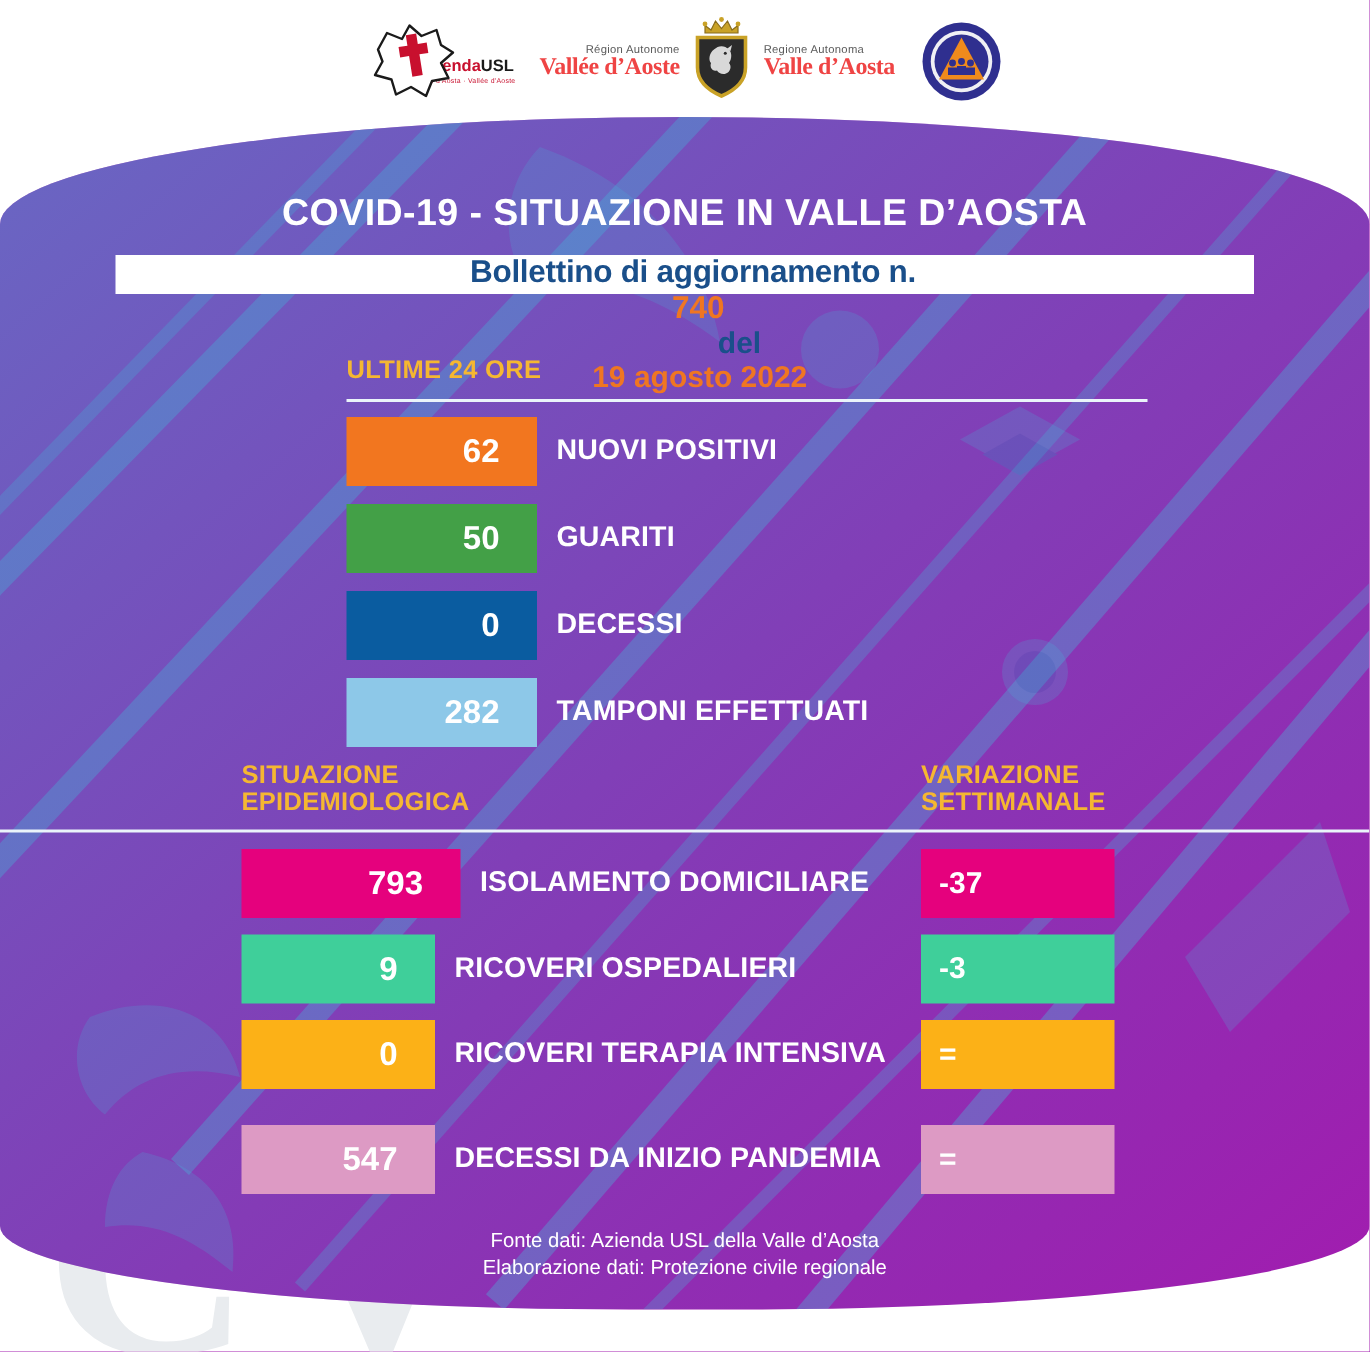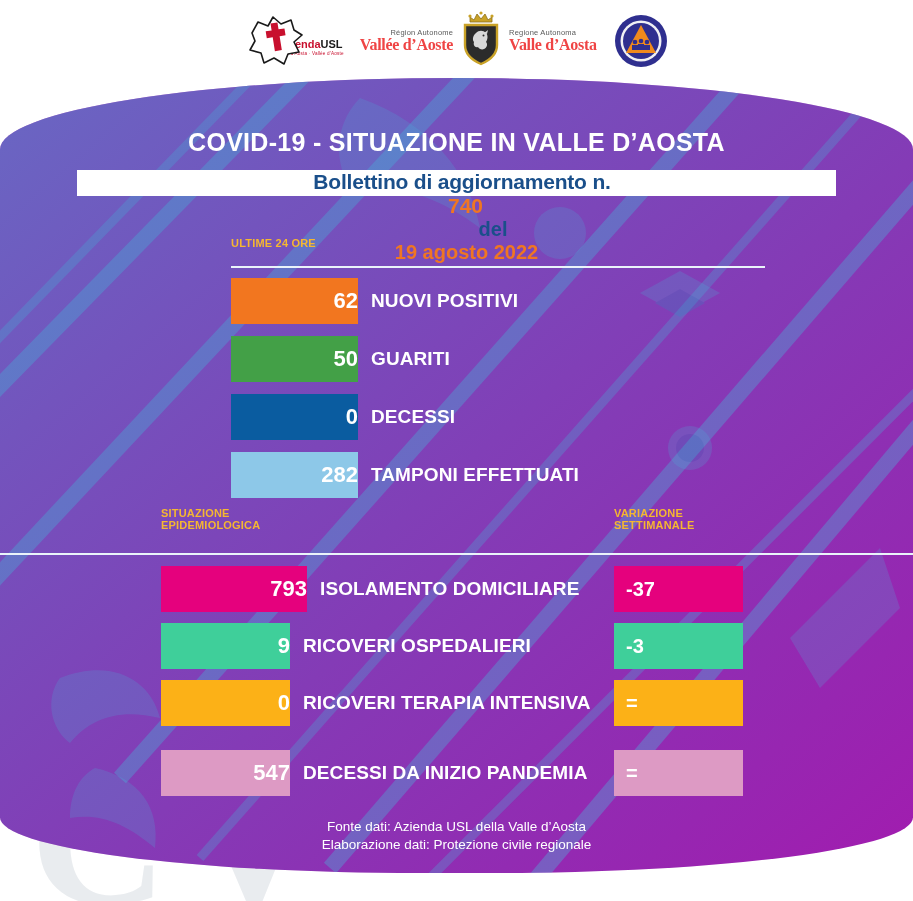--- a/index.html
+++ b/index.html
@@ -127,21 +127,21 @@
   }
   .bulletin-date {
     font-size: 20px; font-weight: bold; color: #ef7622;
     margin-left: 9px;
   }
 
   
   .sec-head {
     position: absolute;
     color: #f5b731;
-    font-size: 11px;
+    font-size: 17px;
     font-weight: bold;
     letter-spacing: .2px;
     line-height: 1.06;
     text-transform: uppercase;
   }
   .sec-rule {
     position: absolute;
     height: 2px;
     background: #eaf4fa;
   }
@@ -150,21 +150,21 @@
   .stat-row {
     position: absolute;
     display: flex;
     align-items: center;
   }
   .stat-bar {
     height: 46px;
     display: flex;
     align-items: center;
     justify-content: flex-end;
-    padding-right: 0;
+    padding-right: 25px;
   }
   .stat-value {
     color: #ffffff;
     font-size: 22px;
     font-weight: bold;
   }
   .stat-label {
     color: #ffffff;
     font-size: 19px;
     font-weight: bold;

